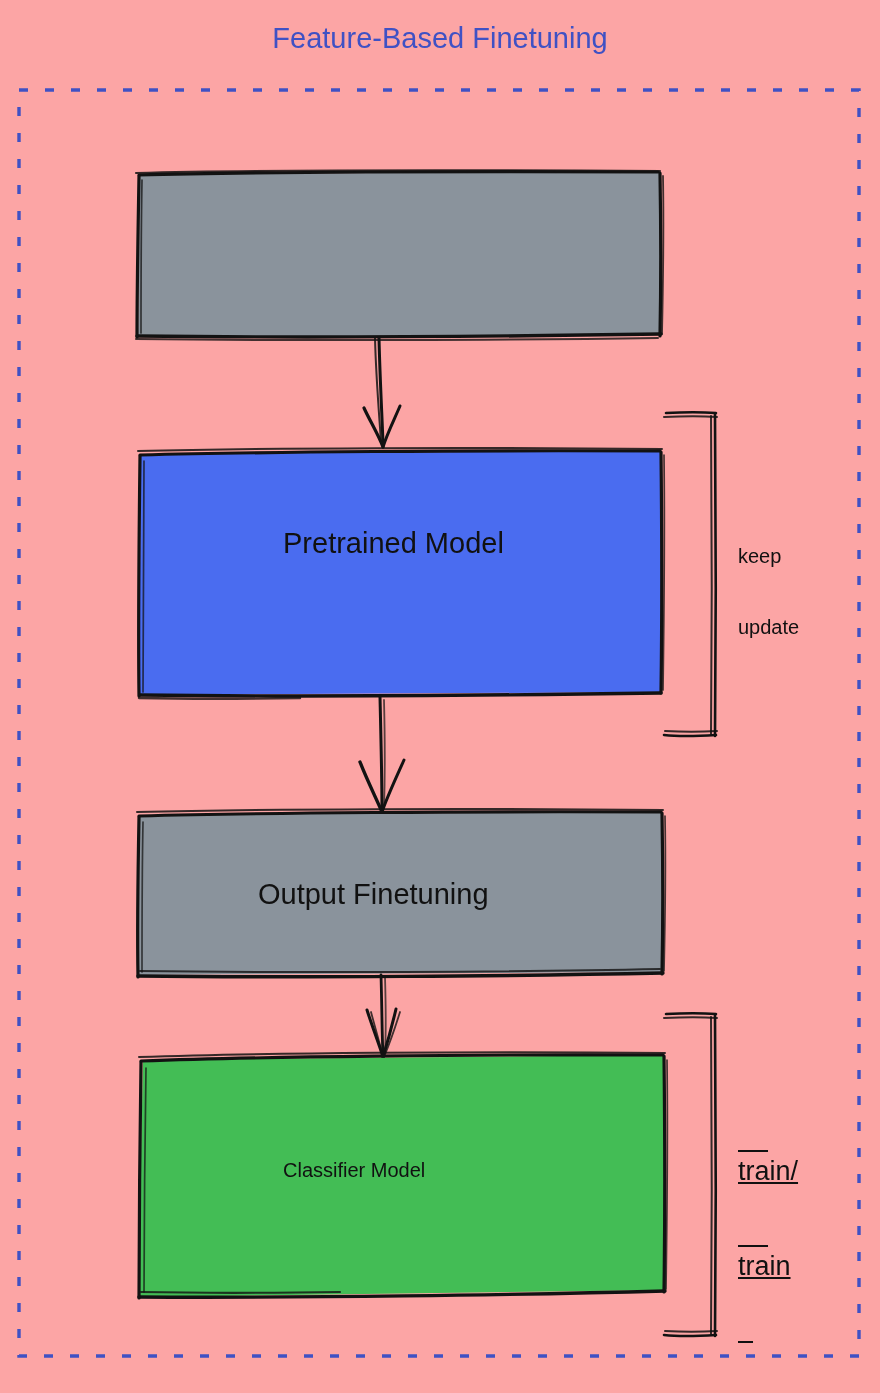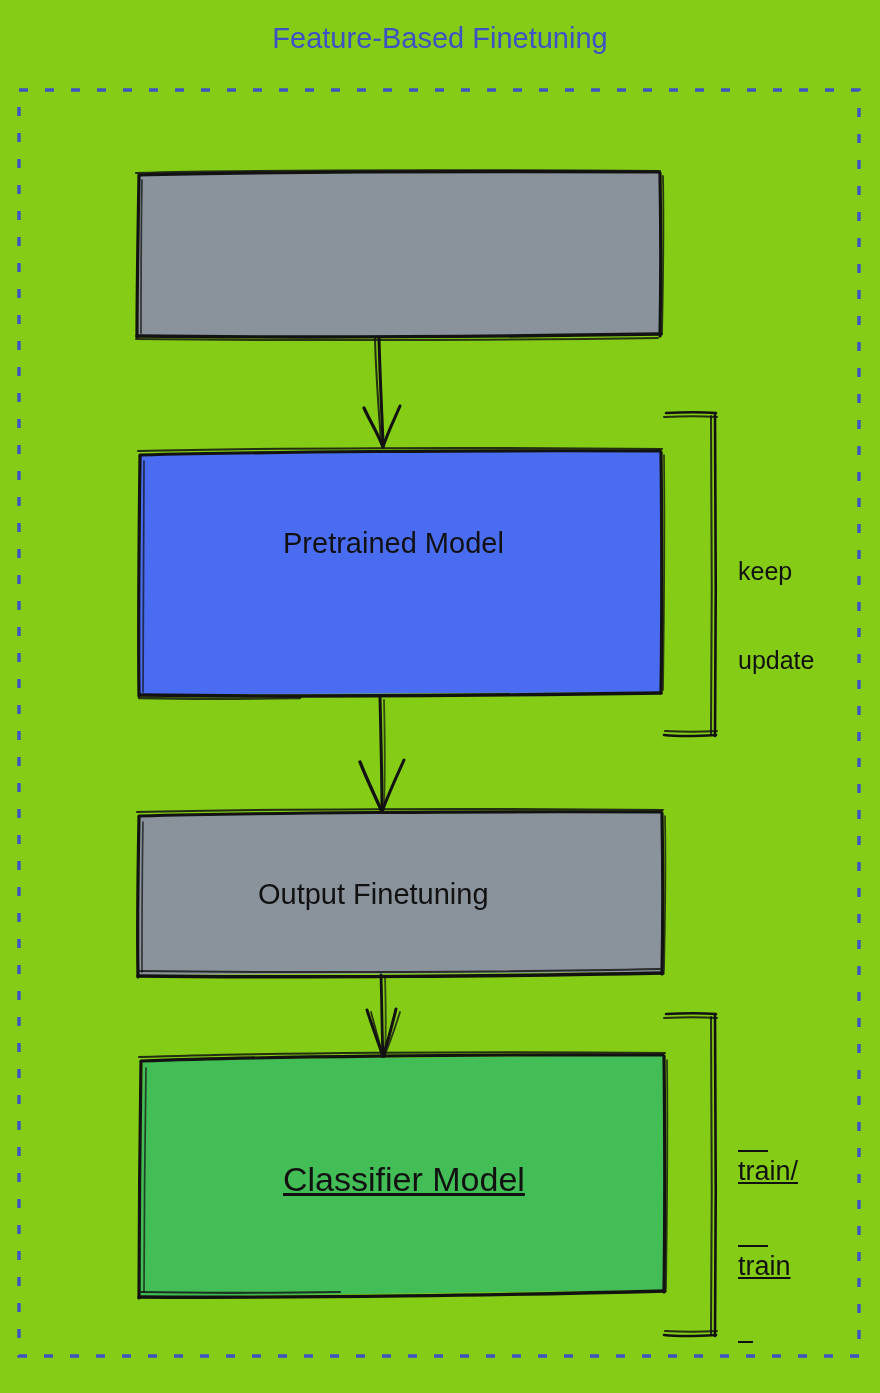--- a/index.html
+++ b/index.html
@@ -7,21 +7,21 @@
     padding: 0;
     background: #ffffff;
   }
   body {
     font-family: "Liberation Sans", sans-serif;
   }
   #canvas {
     position: relative;
     width: 880px;
     height: 1393px;
-    background: #84cc16;
+    background: #fca5a5;
     overflow: hidden;
   }
   #diagram-svg {
     position: absolute;
     left: 0;
     top: 0;
     width: 880px;
     height: 1393px;
   }
   .lbl {
@@ -53,27 +53,26 @@
     font-size: 29px;
   }
   #label-embeddings {
     left: 258px;
     top: 877px;
     font-size: 29px;
   }
   #label-classifier {
     left: 283px;
     top: 1159px;
-    font-size: 34px;
-    text-decoration: underline;
+    font-size: 20px;
   }
   #label-keep-frozen {
     left: 738px;
     top: 498px;
-    font-size: 25px;
+    font-size: 20px;
   }
   #label-train-update {
     left: 738px;
     top: 1092px;
     font-size: 27px;
     text-decoration: underline;
   }
   .lbl span { display: block; }
 </style>
 </head>

